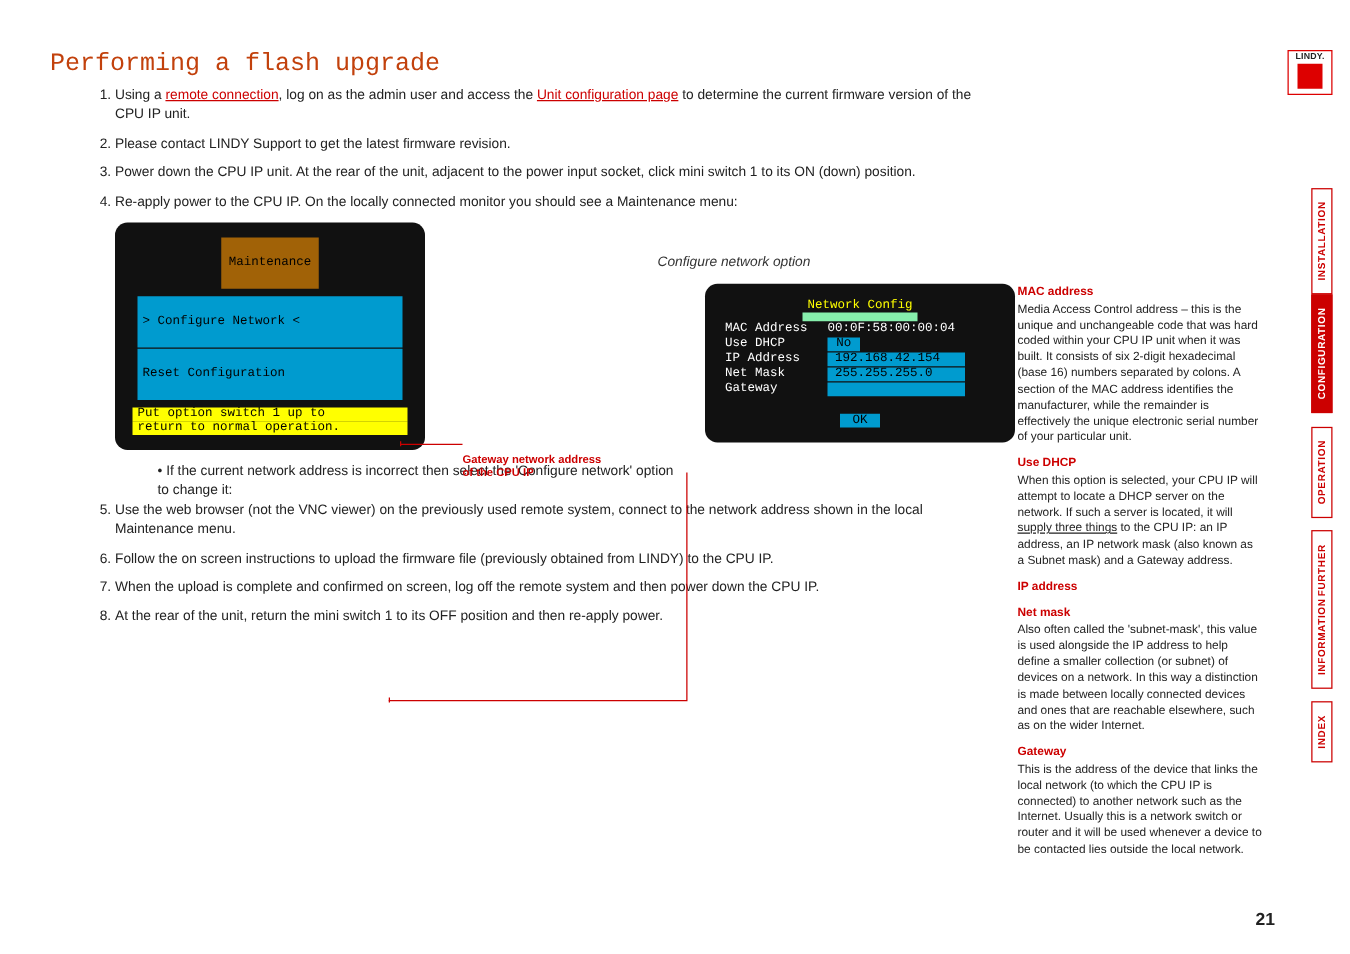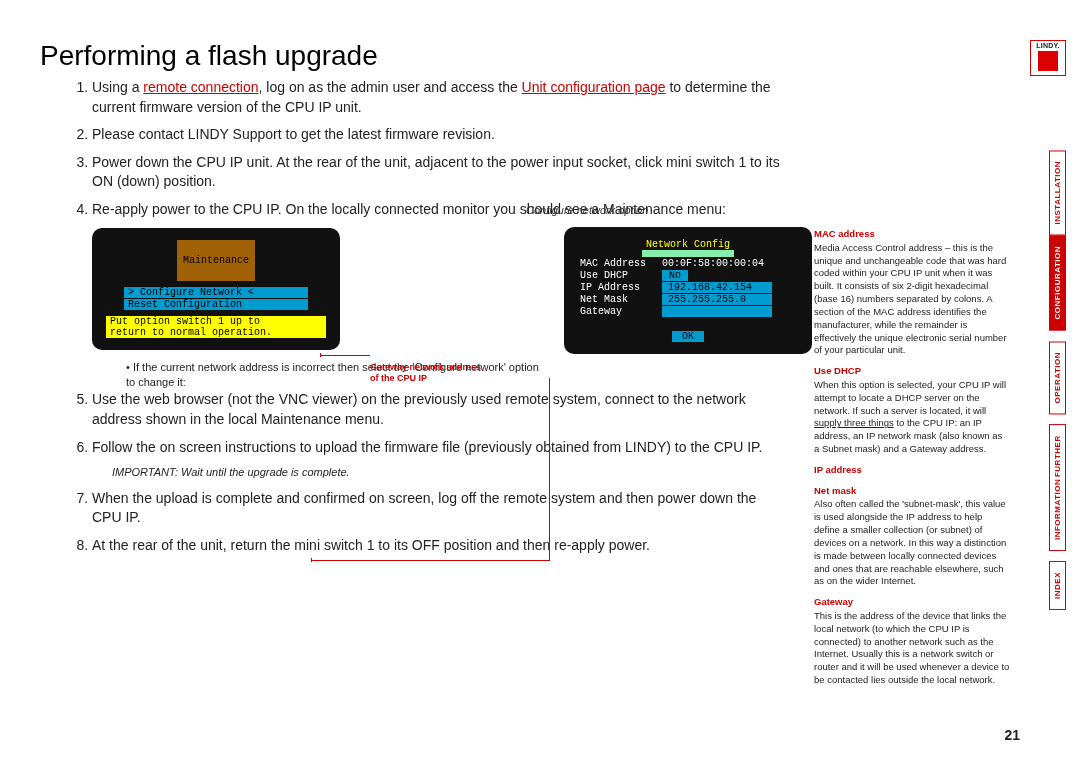--- a/index.html
+++ b/index.html
@@ -4,35 +4,35 @@
 <style>
   * { margin: 0; padding: 0; box-sizing: border-box; }
   body { font-family: Arial, Helvetica, sans-serif; font-size: 11px; color: #222; background: #fff; width: 1080px; height: 763px; position: relative; }
   .page { padding: 40px 30px 20px 40px; display: flex; }
   .main-col { width: 760px; }
   .right-col { width: 210px; padding-left: 14px; font-size: 9.5px; line-height: 1.35; }
   .side-tabs { position: absolute; right: 14px; top: 150px; }
   .logo-box { position: absolute; right: 14px; top: 40px; width: 36px; height: 36px; border: 1px solid #d00; display: flex; flex-direction: column; align-items: center; justify-content: flex-start; }
   .logo-box .ln { font-size: 7px; font-weight: bold; letter-spacing: 0.2px; padding-top: 1px; }
   .logo-box .sq { width: 20px; height: 20px; background: #d00; margin-top: 2px; }
-  h1 { font-family: Liberation Sans, sans-serif; font-weight: normal; font-size: 28px; color: #000000; margin-bottom: 6px; }
+  h1 { font-family: Liberation Mono, monospace; font-weight: normal; font-size: 20px; color: #c2410c; margin-bottom: 6px; }
   .intro { margin-left: 20px; margin-bottom: 14px; font-size: 11px; }
   .sub-h { font-weight: bold; font-size: 11px; margin-left: 20px; margin-bottom: 4px; }
   ol.steps { margin-left: 40px; padding-left: 12px; list-style: decimal; }
-  ol.steps li { margin-bottom: 8px; font-size: 14px; line-height: 1.4; padding-right: 260px; }
+  ol.steps li { margin-bottom: 8px; font-size: 11px; line-height: 1.4; padding-right: 260px; }
   ol.steps li.wide { padding-right: 20px; }
   .rlink { color: #c00; text-decoration: underline; }
   .italic { font-style: italic; }
   .indent-note { margin-left: 72px; margin-bottom: 8px; font-size: 11px; line-height: 1.4; padding-right: 260px; }
   .bullet-line { margin-left: 86px; margin-bottom: 0; font-size: 11px; line-height: 1.4; padding-right: 260px; }
   .term-box { background: #111; border-radius: 10px; padding: 12px 14px; font-family: 'Courier New', monospace; font-size: 10px; color: #ff0; width: 248px; margin: 6px 0 10px 52px; }
   .term-box .title-row { text-align: center; background: #a16207; color: #000; display: inline-block; padding: 15px 6px; margin: 0 auto; }
   .term-center { text-align: center; margin-bottom: 6px; }
   .term-box .white { color: #fff; text-align: center; margin: 6px 0; line-height: 1.3; }
-  .opt-row { background: #009bcf; color: #000; padding: 0 4px; margin: 1px 18px; font-size: 10px; }
+  .opt-row { background: #009bcf; color: #000; padding: 15px 4px; margin: 1px 4px; font-size: 10px; }
   .yellow-row { background: #ff0; color: #000; padding: 0 4px; margin-top: 6px; font-size: 10px; }
   .term2 { position: absolute; left: 564px; top: 227px; width: 248px; background: #111; border-radius: 10px; padding: 12px 16px; font-family: 'Courier New', monospace; font-size: 10px; color: #fff; }
   .term2 .t2-title { text-align: center; margin-bottom: 8px; }
   .term2 .t2-title span { color: #ff0; border-bottom: 7px solid #86efac; padding: 0 4px; }
   .kv { display: flex; margin-bottom: 1px; }
   .kv .k { width: 82px; }
   .kv .v { background: #009bcf; color: #000; padding: 0 6px; min-width: 110px; }
   .kv .v.short { min-width: 26px; text-align: center; }
   .ok-row { text-align: center; margin-top: 14px; }
   .ok-row span { background: #009bcf; color: #000; padding: 0 10px; }
@@ -76,21 +76,20 @@
       <div class="yellow-row">Put option switch 1 up to</div>
       <div class="yellow-row" style="margin-top:0">return to normal operation.</div>
     </div>
 
     <p class="bullet-line">• If the current network address is incorrect then select the 'Configure network' option to change it:</p>
 
     <ol class="steps" start="5">
       <li class="wide">Use the web browser (not the VNC viewer) on the previously used remote system, connect to the network address shown in the local Maintenance menu.</li>
       <li class="wide">Follow the on screen instructions to upload the firmware file (previously obtained from LINDY) to the CPU IP.</li>
     </ol>
-    <p class="indent-note italic">IMPORTANT: Wait until the upgrade is complete.</p>
     <ol class="steps" start="7">
       <li class="wide">When the upload is complete and confirmed on screen, log off the remote system and then power down the CPU IP.</li>
       <li class="wide">At the rear of the unit, return the mini switch 1 to its OFF position and then re-apply power.</li>
     </ol>
   </div>
 
   <div class="right-col">
     <div style="height:180px"></div>
     <h4>MAC address</h4>
     <p>Media Access Control address – this is the unique and unchangeable code that was hard coded within your CPU IP unit when it was built. It consists of six 2-digit hexadecimal (base 16) numbers separated by colons. A section of the MAC address identifies the manufacturer, while the remainder is effectively the unique electronic serial number of your particular unit.</p>

